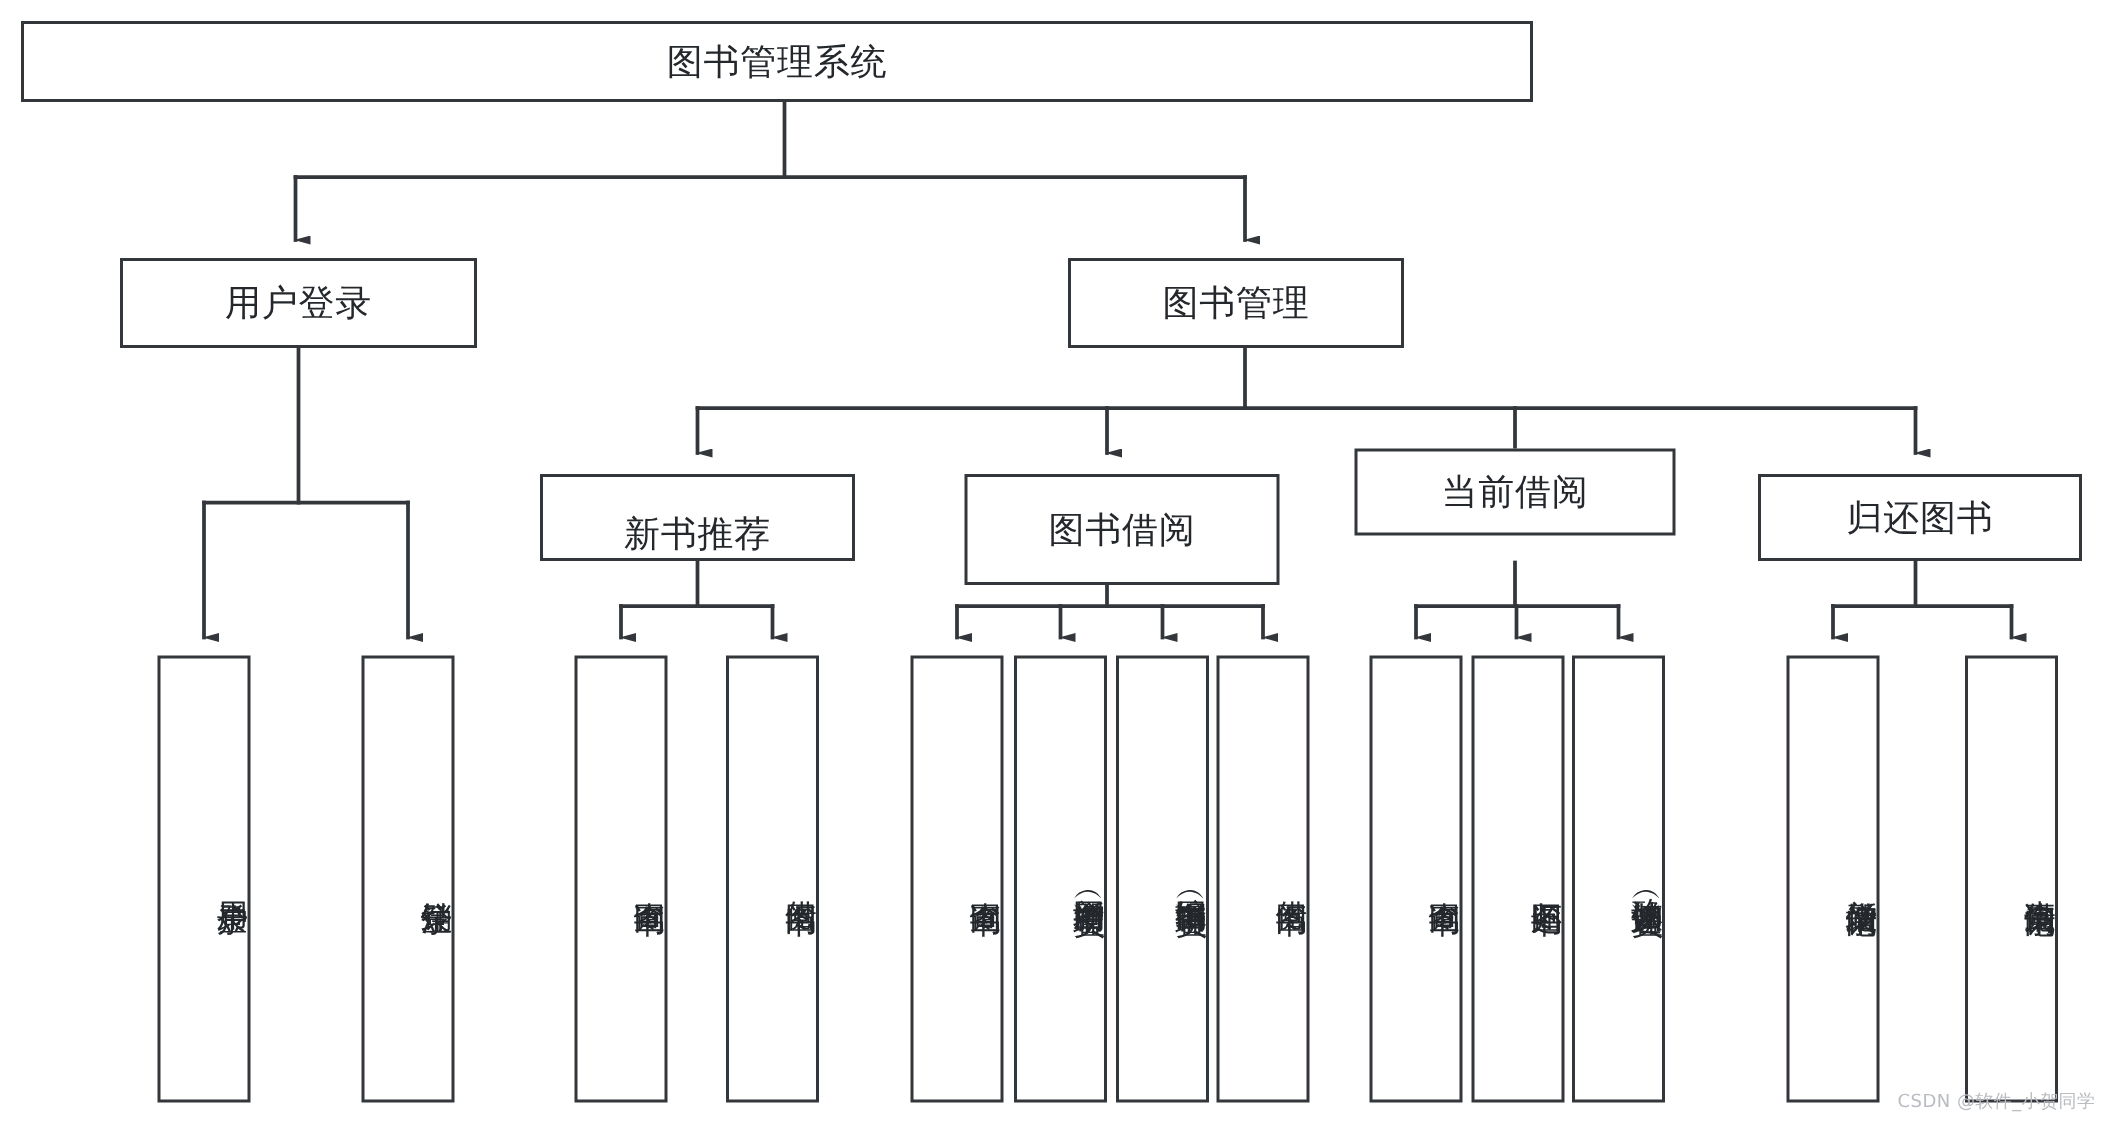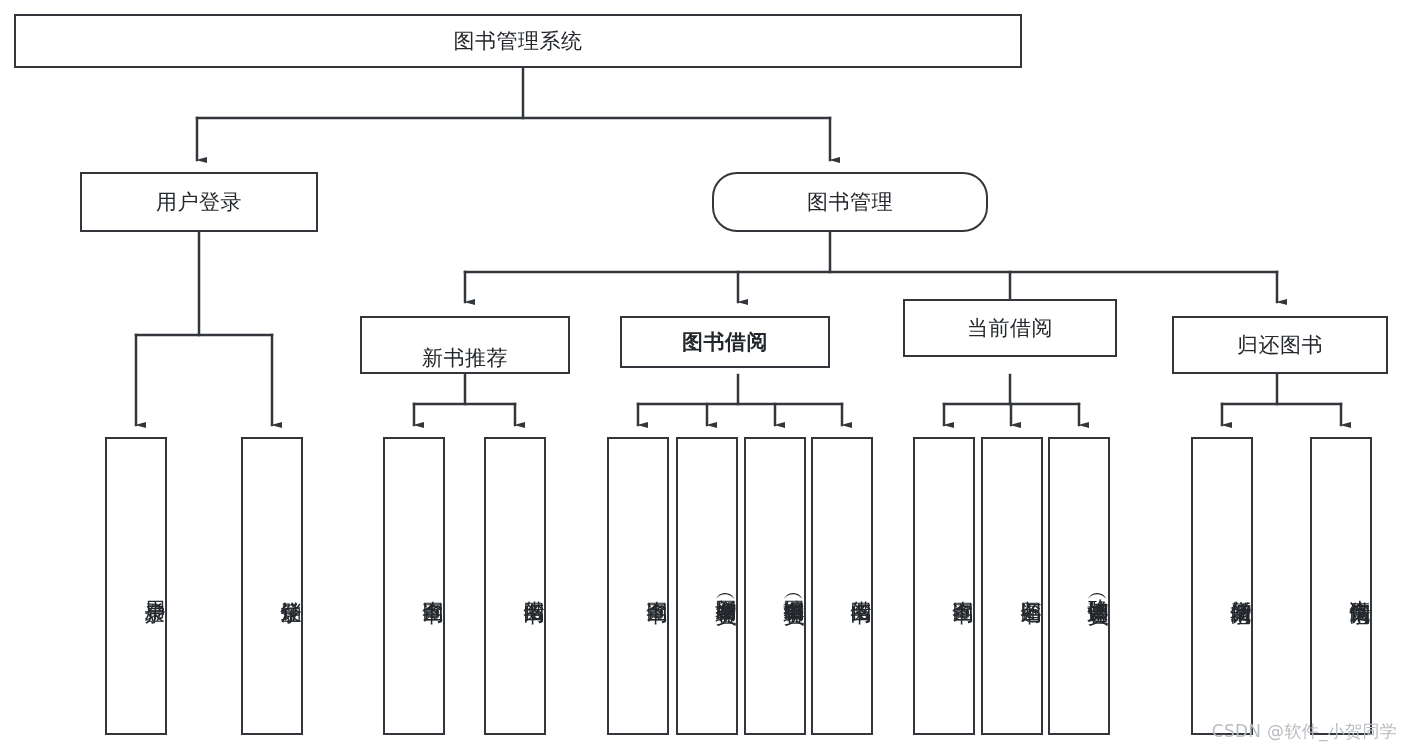--- a/index.html
+++ b/index.html
@@ -28,21 +28,21 @@
     position: absolute;
     box-sizing: border-box;
     background: #ffffff;
     border: 2.5px solid #33373b;
     display: flex;
     align-items: center;
     justify-content: center;
     color: #24282c;
   }
   .node.horiz {
-    font-size: 21px;
+    font-size: 24px;
     letter-spacing: 0.5px;
   }
   .node.vert {
     writing-mode: vertical-rl;
     text-orientation: upright;
     font-size: 21px;
     letter-spacing: 1px;
     padding-top: 4px;
     padding-bottom: 4px;
     align-items: flex-start;
@@ -55,21 +55,21 @@
     white-space: nowrap;
     display: block;
   }
   .node.vert.topalign {
     align-items: flex-start;
   }
   .watermark {
     position: absolute;
     right: 8px;
     bottom: 4px;
-    font-size: 17px;
+    font-size: 12px;
     color: #b9bcc0;
     white-space: nowrap;
     letter-spacing: 0.3px;
   }
 </style>
 </head>
 <body>
 
 <div id="canvas">
 
@@ -124,28 +124,28 @@
     </g>
   </svg>
 
   <div class="node horiz" style="left:14px; top:14px; width:1008px; height:54px;">
     <span>图书管理系统</span>
   </div>
 
   <div class="node horiz" style="left:80px; top:172px; width:238px; height:60px;">
     <span>用户登录</span>
   </div>
-  <div class="node horiz" style="left:712px; top:172px; width:276px; height:60px;border-radius:25px;">
+  <div class="node horiz" style="left:712px; top:172px; width:224px; height:60px;">
     <span>图书管理</span>
   </div>
 
   <div class="node horiz" style="left:360px; top:316px; width:210px; height:58px;align-items:flex-end;">
     <span>新书推荐</span>
   </div>
-  <div class="node horiz" style="left:620px; top:316px; width:210px; height:52px;font-weight:bold;">
+  <div class="node horiz" style="left:643px; top:316px; width:210px; height:74px;">
     <span>图书借阅</span>
   </div>
   <div class="node horiz" style="left:903px; top:299px; width:214px; height:58px;">
     <span>当前借阅</span>
   </div>
   <div class="node horiz" style="left:1172px; top:316px; width:216px; height:58px;">
     <span>归还图书</span>
   </div>
 
   <div class="node vert" style="left:105px; top:437px; width:62px; height:298px;">

